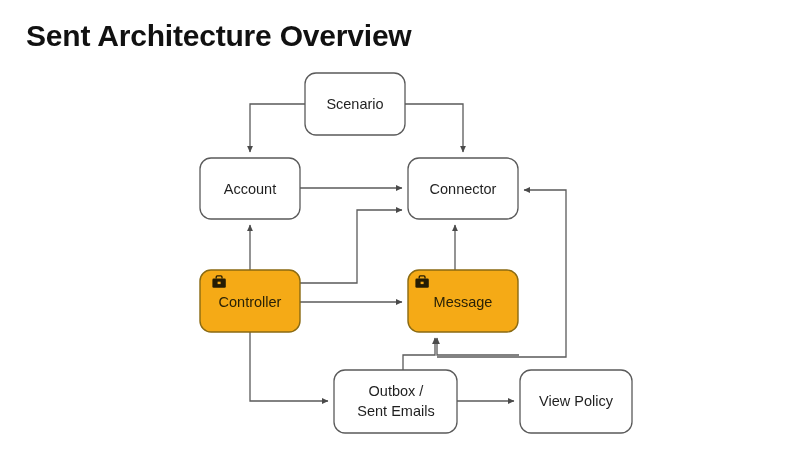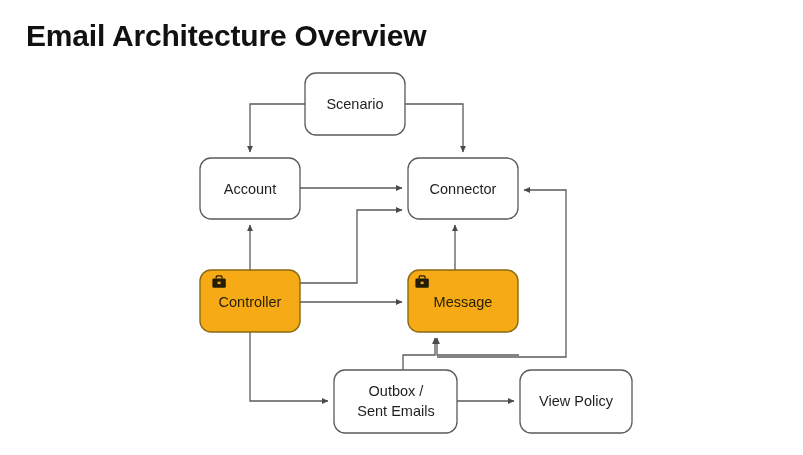--- a/index.html
+++ b/index.html
@@ -71,21 +71,21 @@
   }
   .icon-case-body { fill: #241c04; }
   .icon-case-handle { fill: none; stroke: #241c04; stroke-width: 1.3; }
   .icon-case-latch { fill: #F5AA16; }
 </style>
 </head>
 <body>
 
 <div id="slide">
 
-  <div id="page-title">Email Architecture Overview</div>
+  <div id="page-title">Sent Architecture Overview</div>
 
   <div id="diagram-canvas">
     <svg width="803" height="455" viewBox="0 0 803 455" xmlns="http://www.w3.org/2000/svg">
       <defs>
         <marker id="arrowhead" markerWidth="7" markerHeight="7" refX="6.2" refY="3" orient="auto" markerUnits="userSpaceOnUse">
           <path d="M0,0 L6.6,3 L0,6 z" fill="#4a4a4a"></path>
         </marker>
       </defs>
 
       <g>

